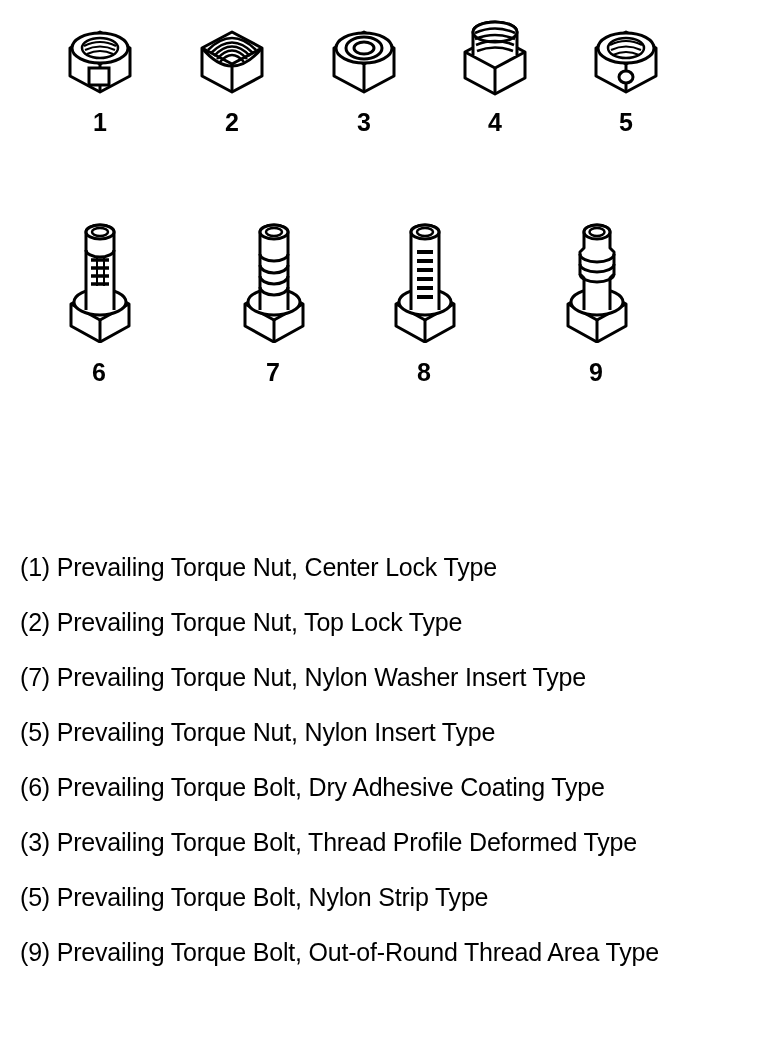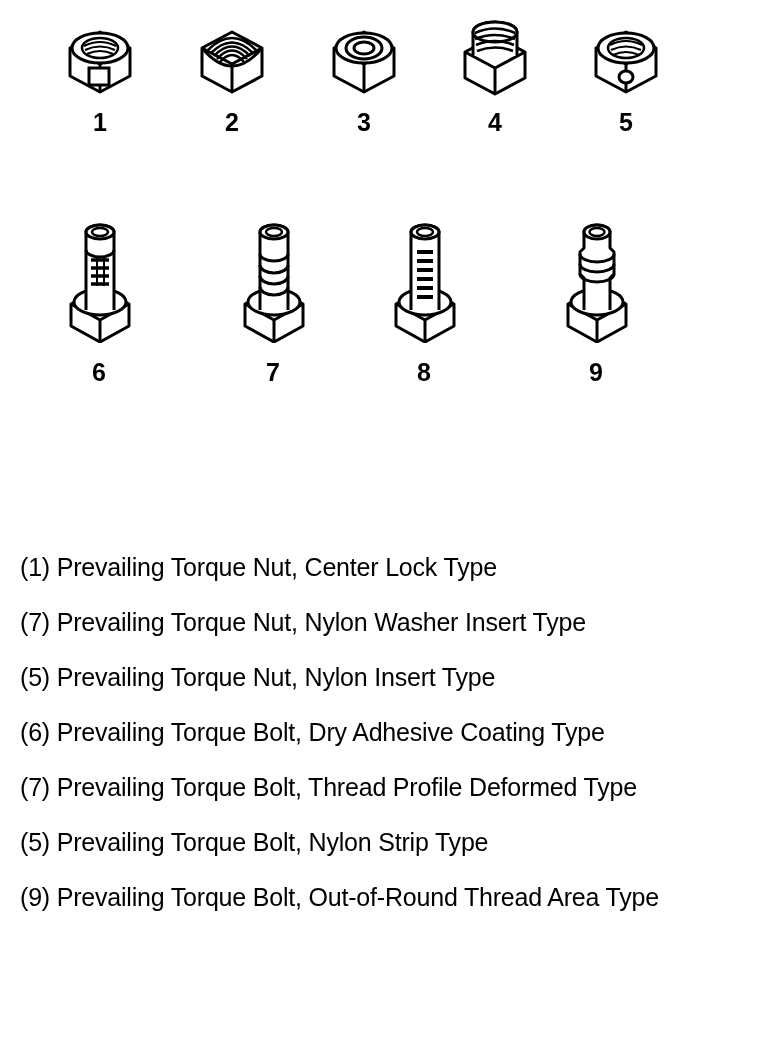--- a/index.html
+++ b/index.html
@@ -210,19 +210,20 @@
 
   <div class="item-number" style="left:69px;top:360px;">6</div>
   <div class="item-number" style="left:243px;top:360px;">7</div>
   <div class="item-number" style="left:394px;top:360px;">8</div>
   <div class="item-number" style="left:566px;top:360px;">9</div>
 
 </div>
 
 <div id="caption-list">
   <div class="caption-line">(1) Prevailing Torque Nut, Center Lock Type</div>
+  <div class="caption-line">(2) Prevailing Torque Nut, Top Lock Type</div>
   <div class="caption-line">(7) Prevailing Torque Nut, Nylon Washer Insert Type</div>
   <div class="caption-line">(5) Prevailing Torque Nut, Nylon Insert Type</div>
   <div class="caption-line">(6) Prevailing Torque Bolt, Dry Adhesive Coating Type</div>
-  <div class="caption-line">(7) Prevailing Torque Bolt, Thread Profile Deformed Type</div>
+  <div class="caption-line">(3) Prevailing Torque Bolt, Thread Profile Deformed Type</div>
   <div class="caption-line">(5) Prevailing Torque Bolt, Nylon Strip Type</div>
   <div class="caption-line">(9) Prevailing Torque Bolt, Out-of-Round Thread Area Type</div>
 </div>
 
 </body></html>

